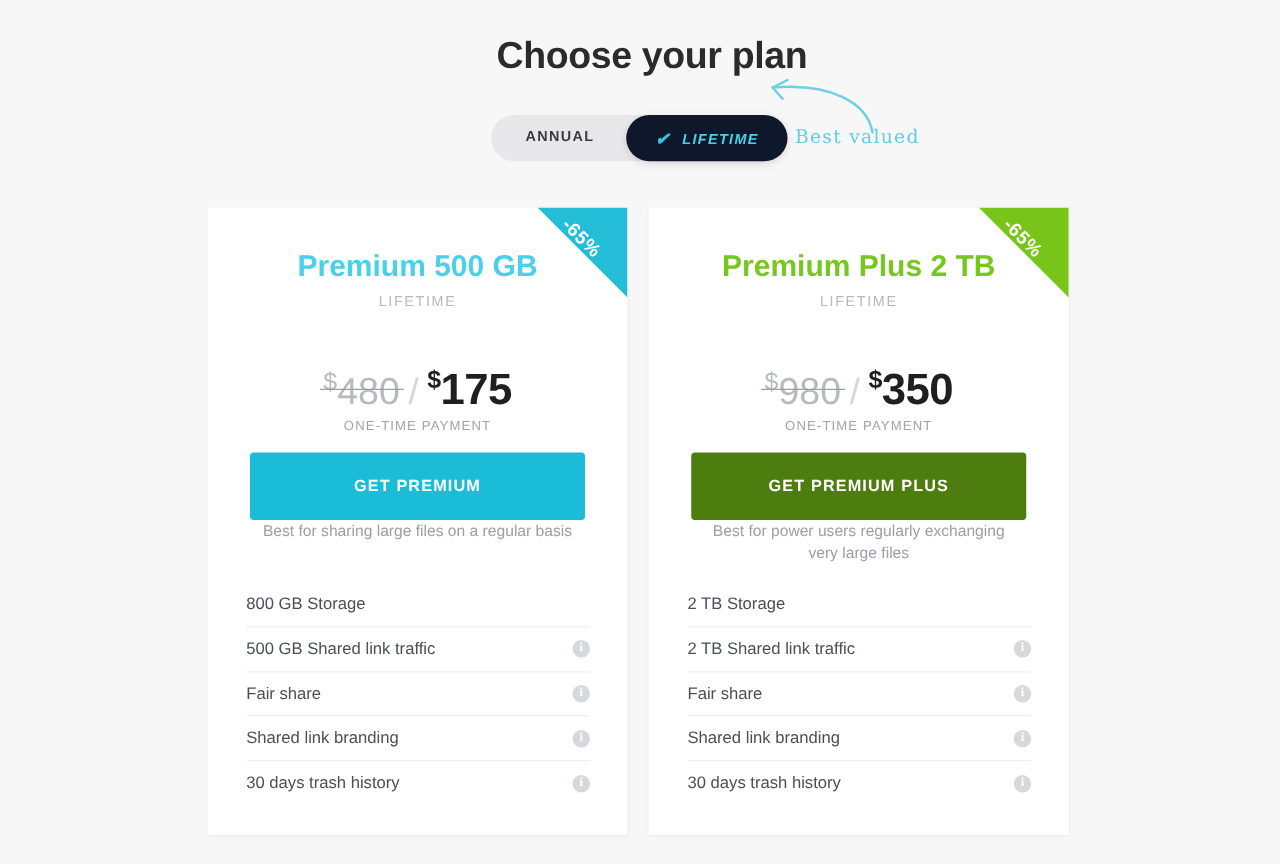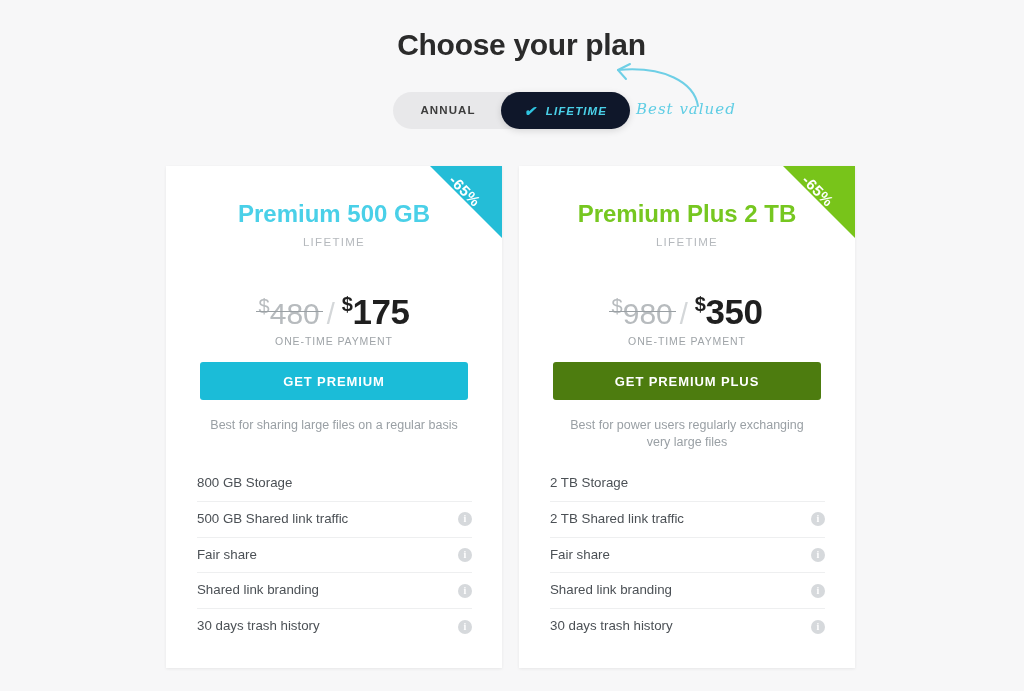--- a/index.html
+++ b/index.html
@@ -77,21 +77,20 @@
     position: relative;
     top: 1px;
   }
 
   
   .best-valued {
     position: absolute;
     left: 636px;
     top: 100px;
     font-family: "DejaVu Serif", serif;
-    font-style: italic;
     font-size: 15px;
     color: #5fcde4;
     letter-spacing: 1px;
     white-space: nowrap;
   }
   .arrow-svg {
     position: absolute;
     left: 586px;
     top: 60px;
     width: 120px;
@@ -203,21 +202,21 @@
     height: 14px;
     line-height: 14px;
   }
 
   .cta {
     display: block;
     position: absolute;
     left: 34px;
     top: 196px;
     width: 268px;
-    height: 38px;
+    height: 54px;
     line-height: 38px;
     text-align: center;
     border: none;
     border-radius: 3px;
     color: #ffffff;
     font-size: 13px;
     font-weight: bold;
     letter-spacing: 0.9px;
     cursor: pointer;
     font-family: "Liberation Sans", sans-serif;

